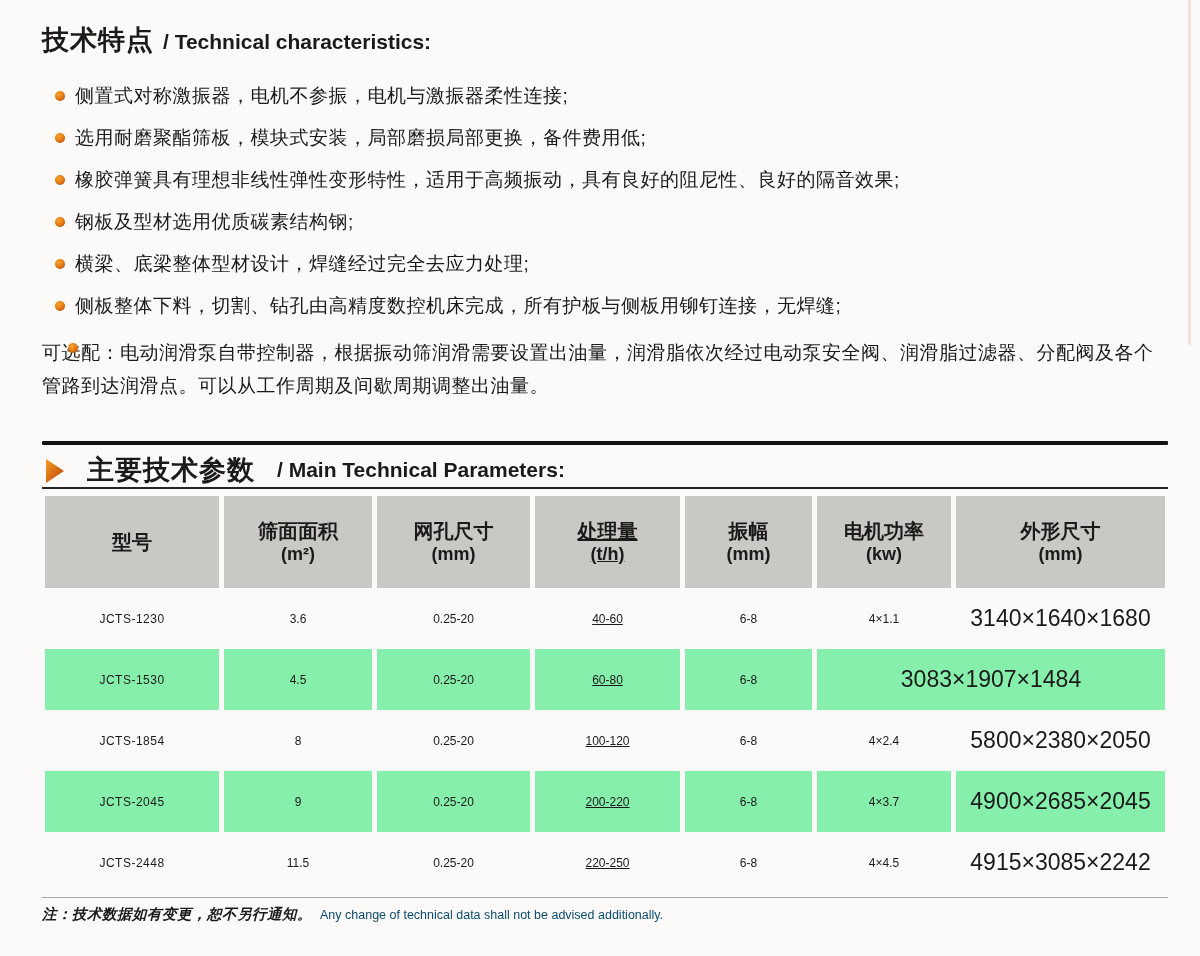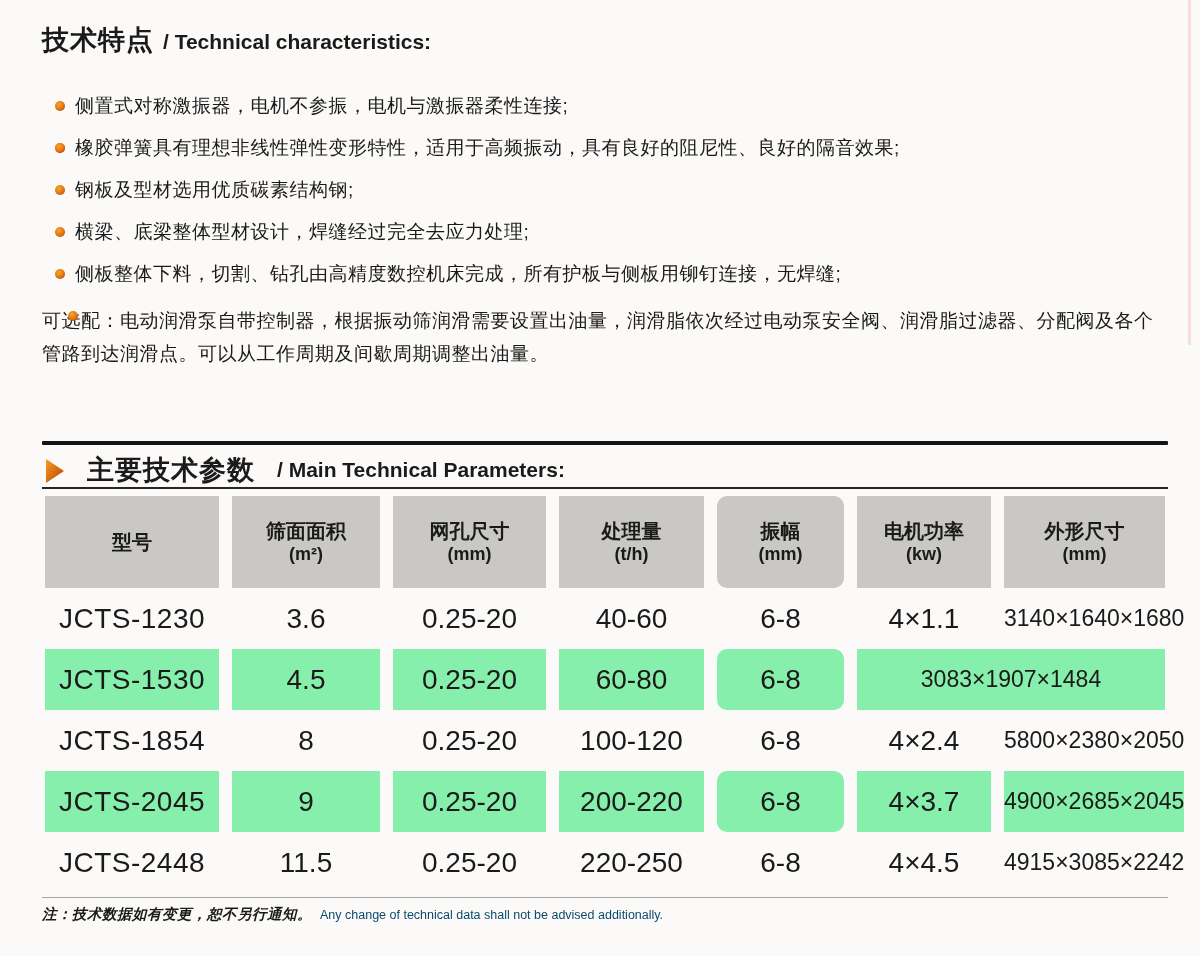--- a/index.html
+++ b/index.html
@@ -13,21 +13,21 @@
     position:relative;width:1200px;height:956px;
     background:#fbfaf8;
     overflow:hidden;
   }
 
   
   .features{position:absolute;top:22px;left:42px;right:34px;}
   .features-title{display:flex;align-items:baseline;gap:9px;}
   .features-title .zh{font-size:27px;font-weight:700;letter-spacing:1px;}
   .features-title .en{font-size:21px;font-weight:700;}
-  .feature-list{margin-top:36px;}
+  .feature-list{margin-top:26px;}
   .feat{
     position:relative;
     padding-left:33px;
     margin-bottom:18px;
     font-size:19px;
     line-height:24px;
     letter-spacing:0.5px;
   }
   .dot{
     display:inline-block;width:10px;height:10px;border-radius:50%;
@@ -44,40 +44,40 @@
   
   .rule-top{position:absolute;top:441px;left:42px;right:32px;height:4px;background:#141414;border-radius:1px;}
   .params-header{position:absolute;top:452px;left:45px;display:flex;align-items:center;gap:22px;}
   .params-header .zh{font-size:27px;font-weight:700;letter-spacing:1px;}
   .params-header .en{font-size:21px;font-weight:700;}
   .tri-icon{display:inline-flex;margin-top:2px;}
   .rule-bottom{position:absolute;top:487px;left:42px;right:32px;height:2px;background:#262626;}
 
   
   .ptable{position:absolute;top:496px;left:45px;width:1120px;}
-  .trow{display:flex;gap:13px;}
+  .trow{display:flex;gap:5px;}
   .c0{flex:0 0 174px;}
   .c1{flex:0 0 148px;}
   .c2{flex:0 0 153px;}
-  .c3{flex:0 0 145px;}
-  .c4{flex:0 0 127px;border-radius:10px;}
+  .c3{flex:0 0 145px;text-decoration:underline;}
+  .c4{flex:0 0 127px;}
   .c5{flex:0 0 134px;}
   .c6{flex:1 1 auto;}
   .thead .cell{
     background:#c9c8c4;
     height:92px;
     display:flex;flex-direction:column;justify-content:center;align-items:center;
     font-weight:700;
   }
   .thead .hname{font-size:20px;line-height:24px;}
   .thead .hunit{font-size:18px;line-height:22px;}
   .tbody .trow .cell{
     height:61px;
     display:flex;align-items:center;justify-content:center;
-    font-size:28px;
+    font-size:12px;
   }
   .tbody .trow.stripe .cell{background:#86efac;}
   .tbody .cell.model{letter-spacing:0.5px;}
   .tbody .cell.dims{font-size:23px;}
 
   
   .foot-rule{position:absolute;top:897px;left:42px;right:32px;height:1px;background:#8a8a8a;opacity:.75;}
   .footnote{position:absolute;top:905px;left:42px;font-size:14.5px;}
   .footnote .zh{font-weight:700;letter-spacing:0.5px;font-style:italic;}
   .footnote .en{font-size:12.5px;font-weight:400;color:#0c4a6e;margin-left:4px;}
@@ -95,20 +95,21 @@
       <span class="zh">技术特点</span>
       <span class="en">/ Technical characteristics:</span>
     </div>
     <div class="feature-list">
       <div class="feat">
         <span class="dot"></span>
         <span>侧置式对称激振器，电机不参振，电机与激振器柔性连接;</span>
       </div>
       <div class="feat">
         <span class="dot"></span>
+        <span>选用耐磨聚酯筛板，模块式安装，局部磨损局部更换，备件费用低;</span>
       </div>
       <div class="feat">
         <span class="dot"></span>
         <span>橡胶弹簧具有理想非线性弹性变形特性，适用于高频振动，具有良好的阻尼性、良好的隔音效果;</span>
       </div>
       <div class="feat">
         <span class="dot"></span>
         <span>钢板及型材选用优质碳素结构钢;</span>
       </div>
       <div class="feat">

